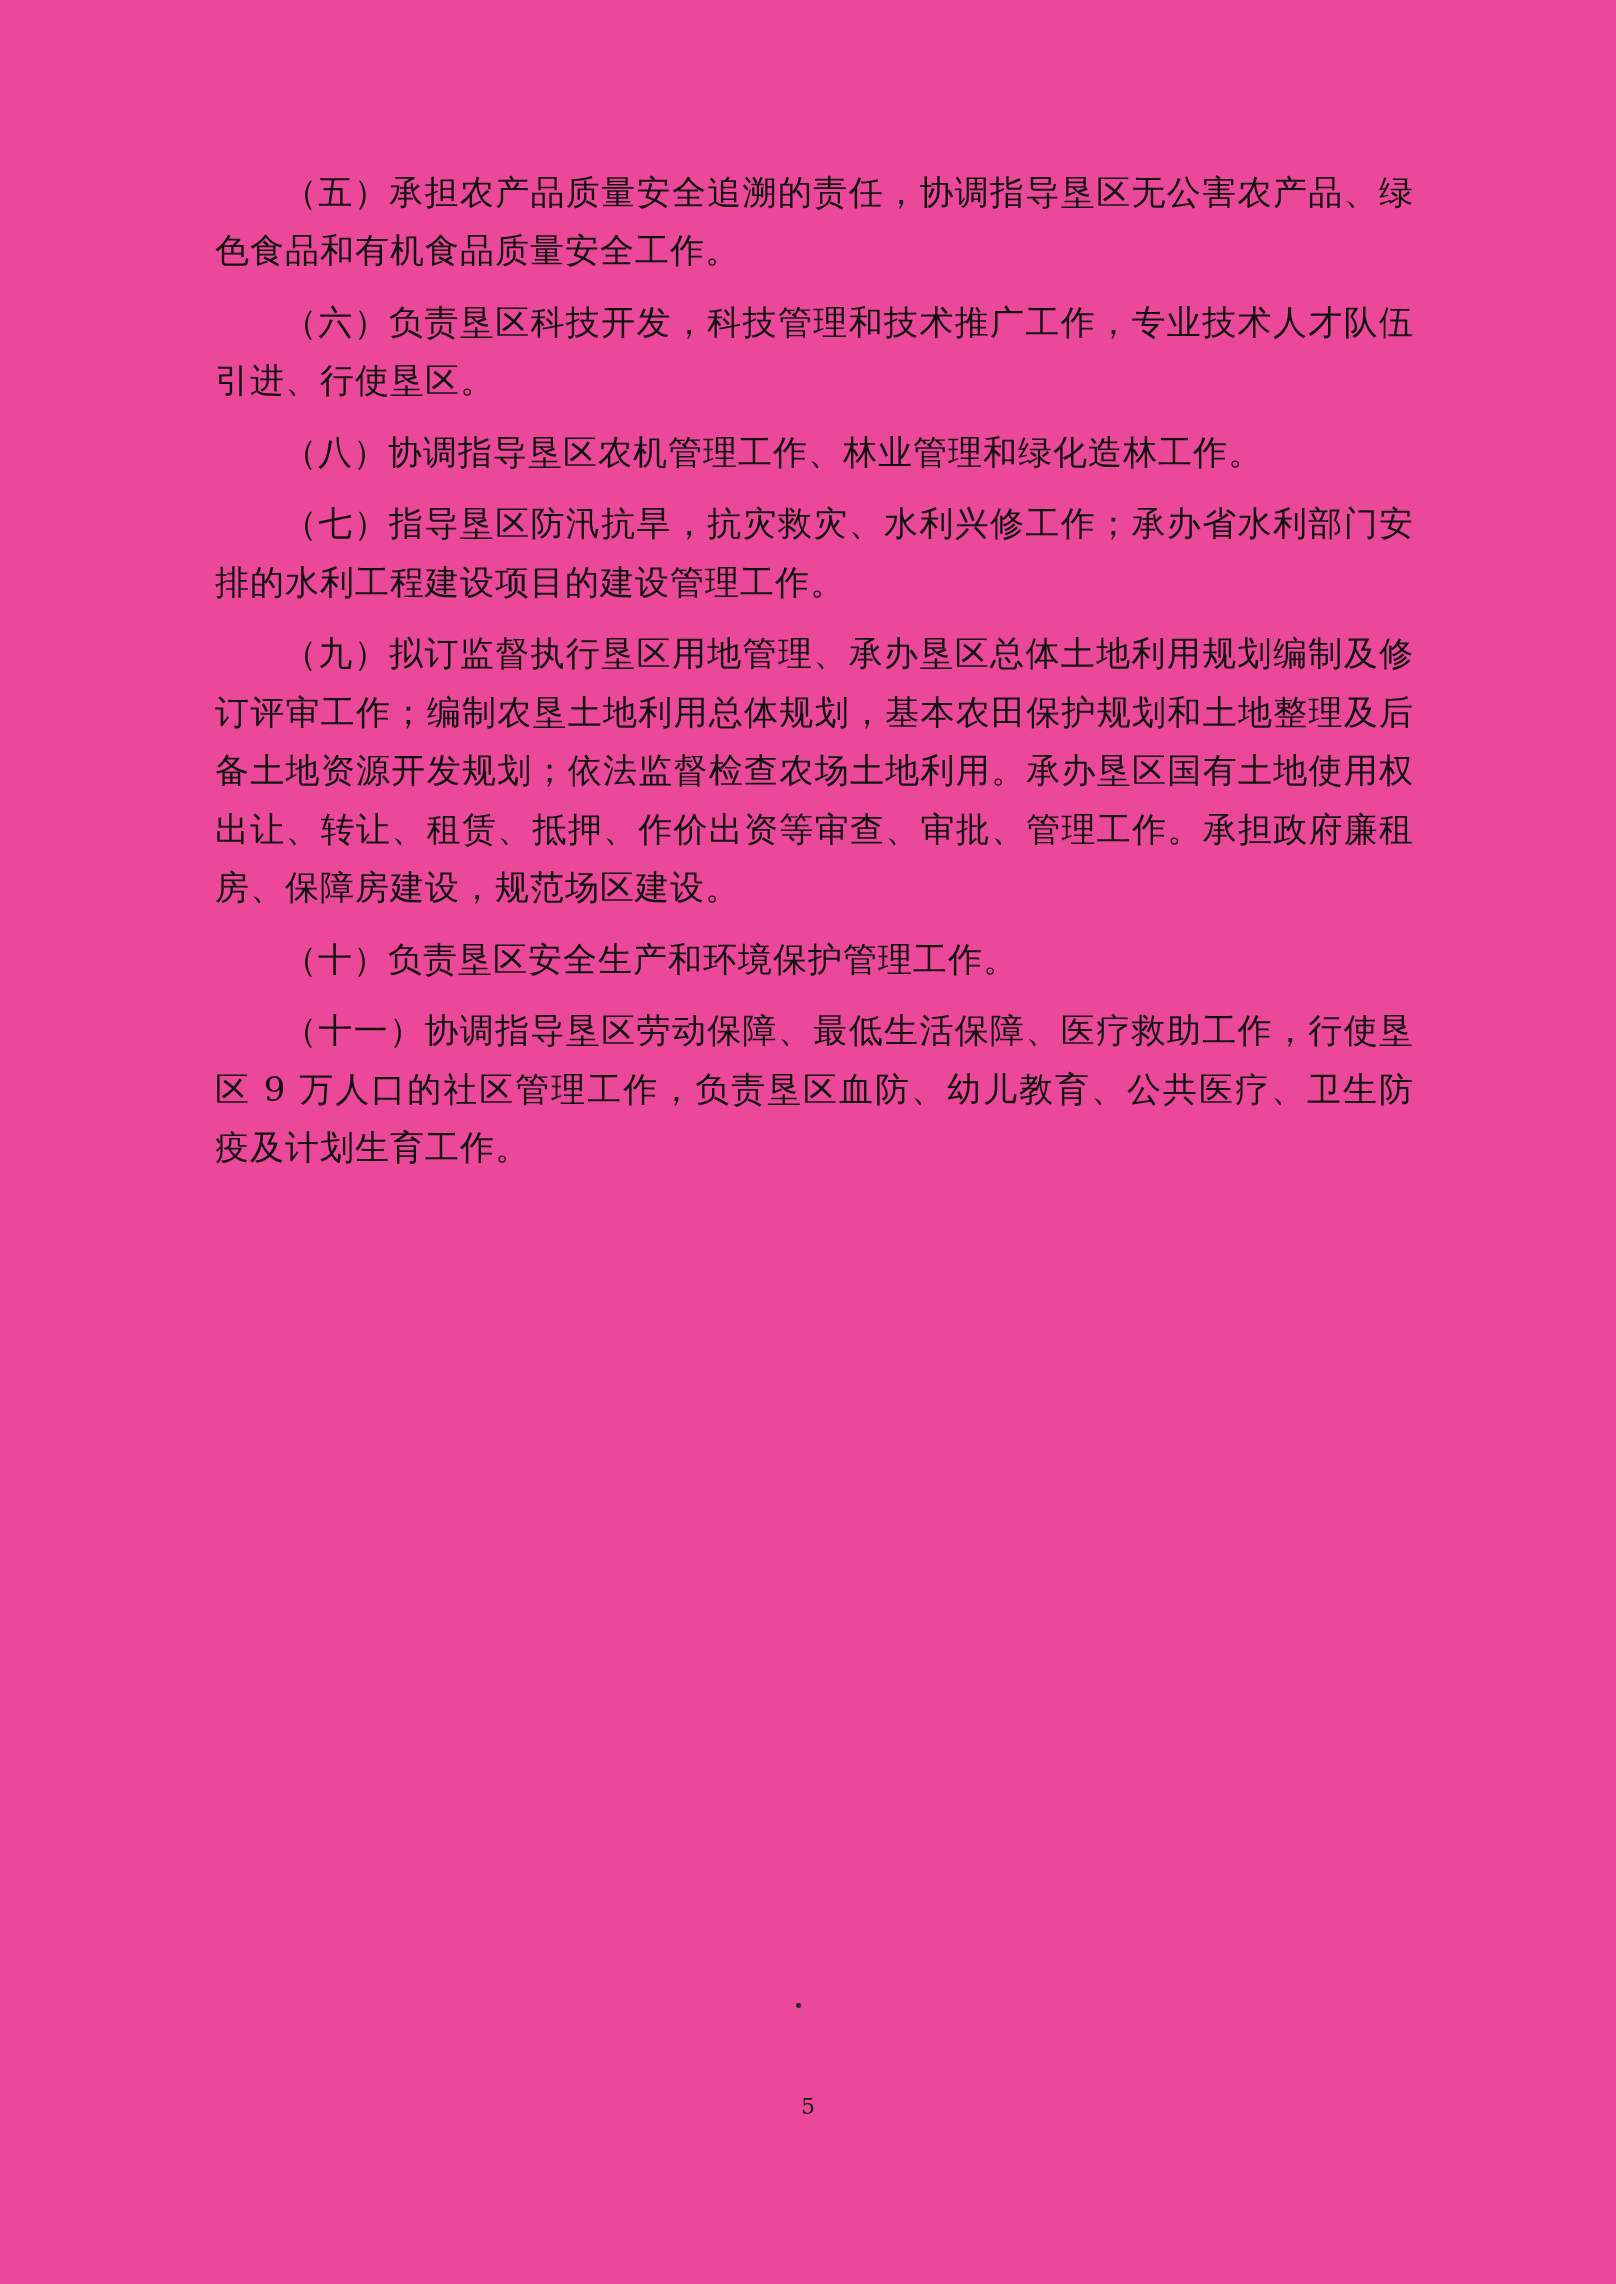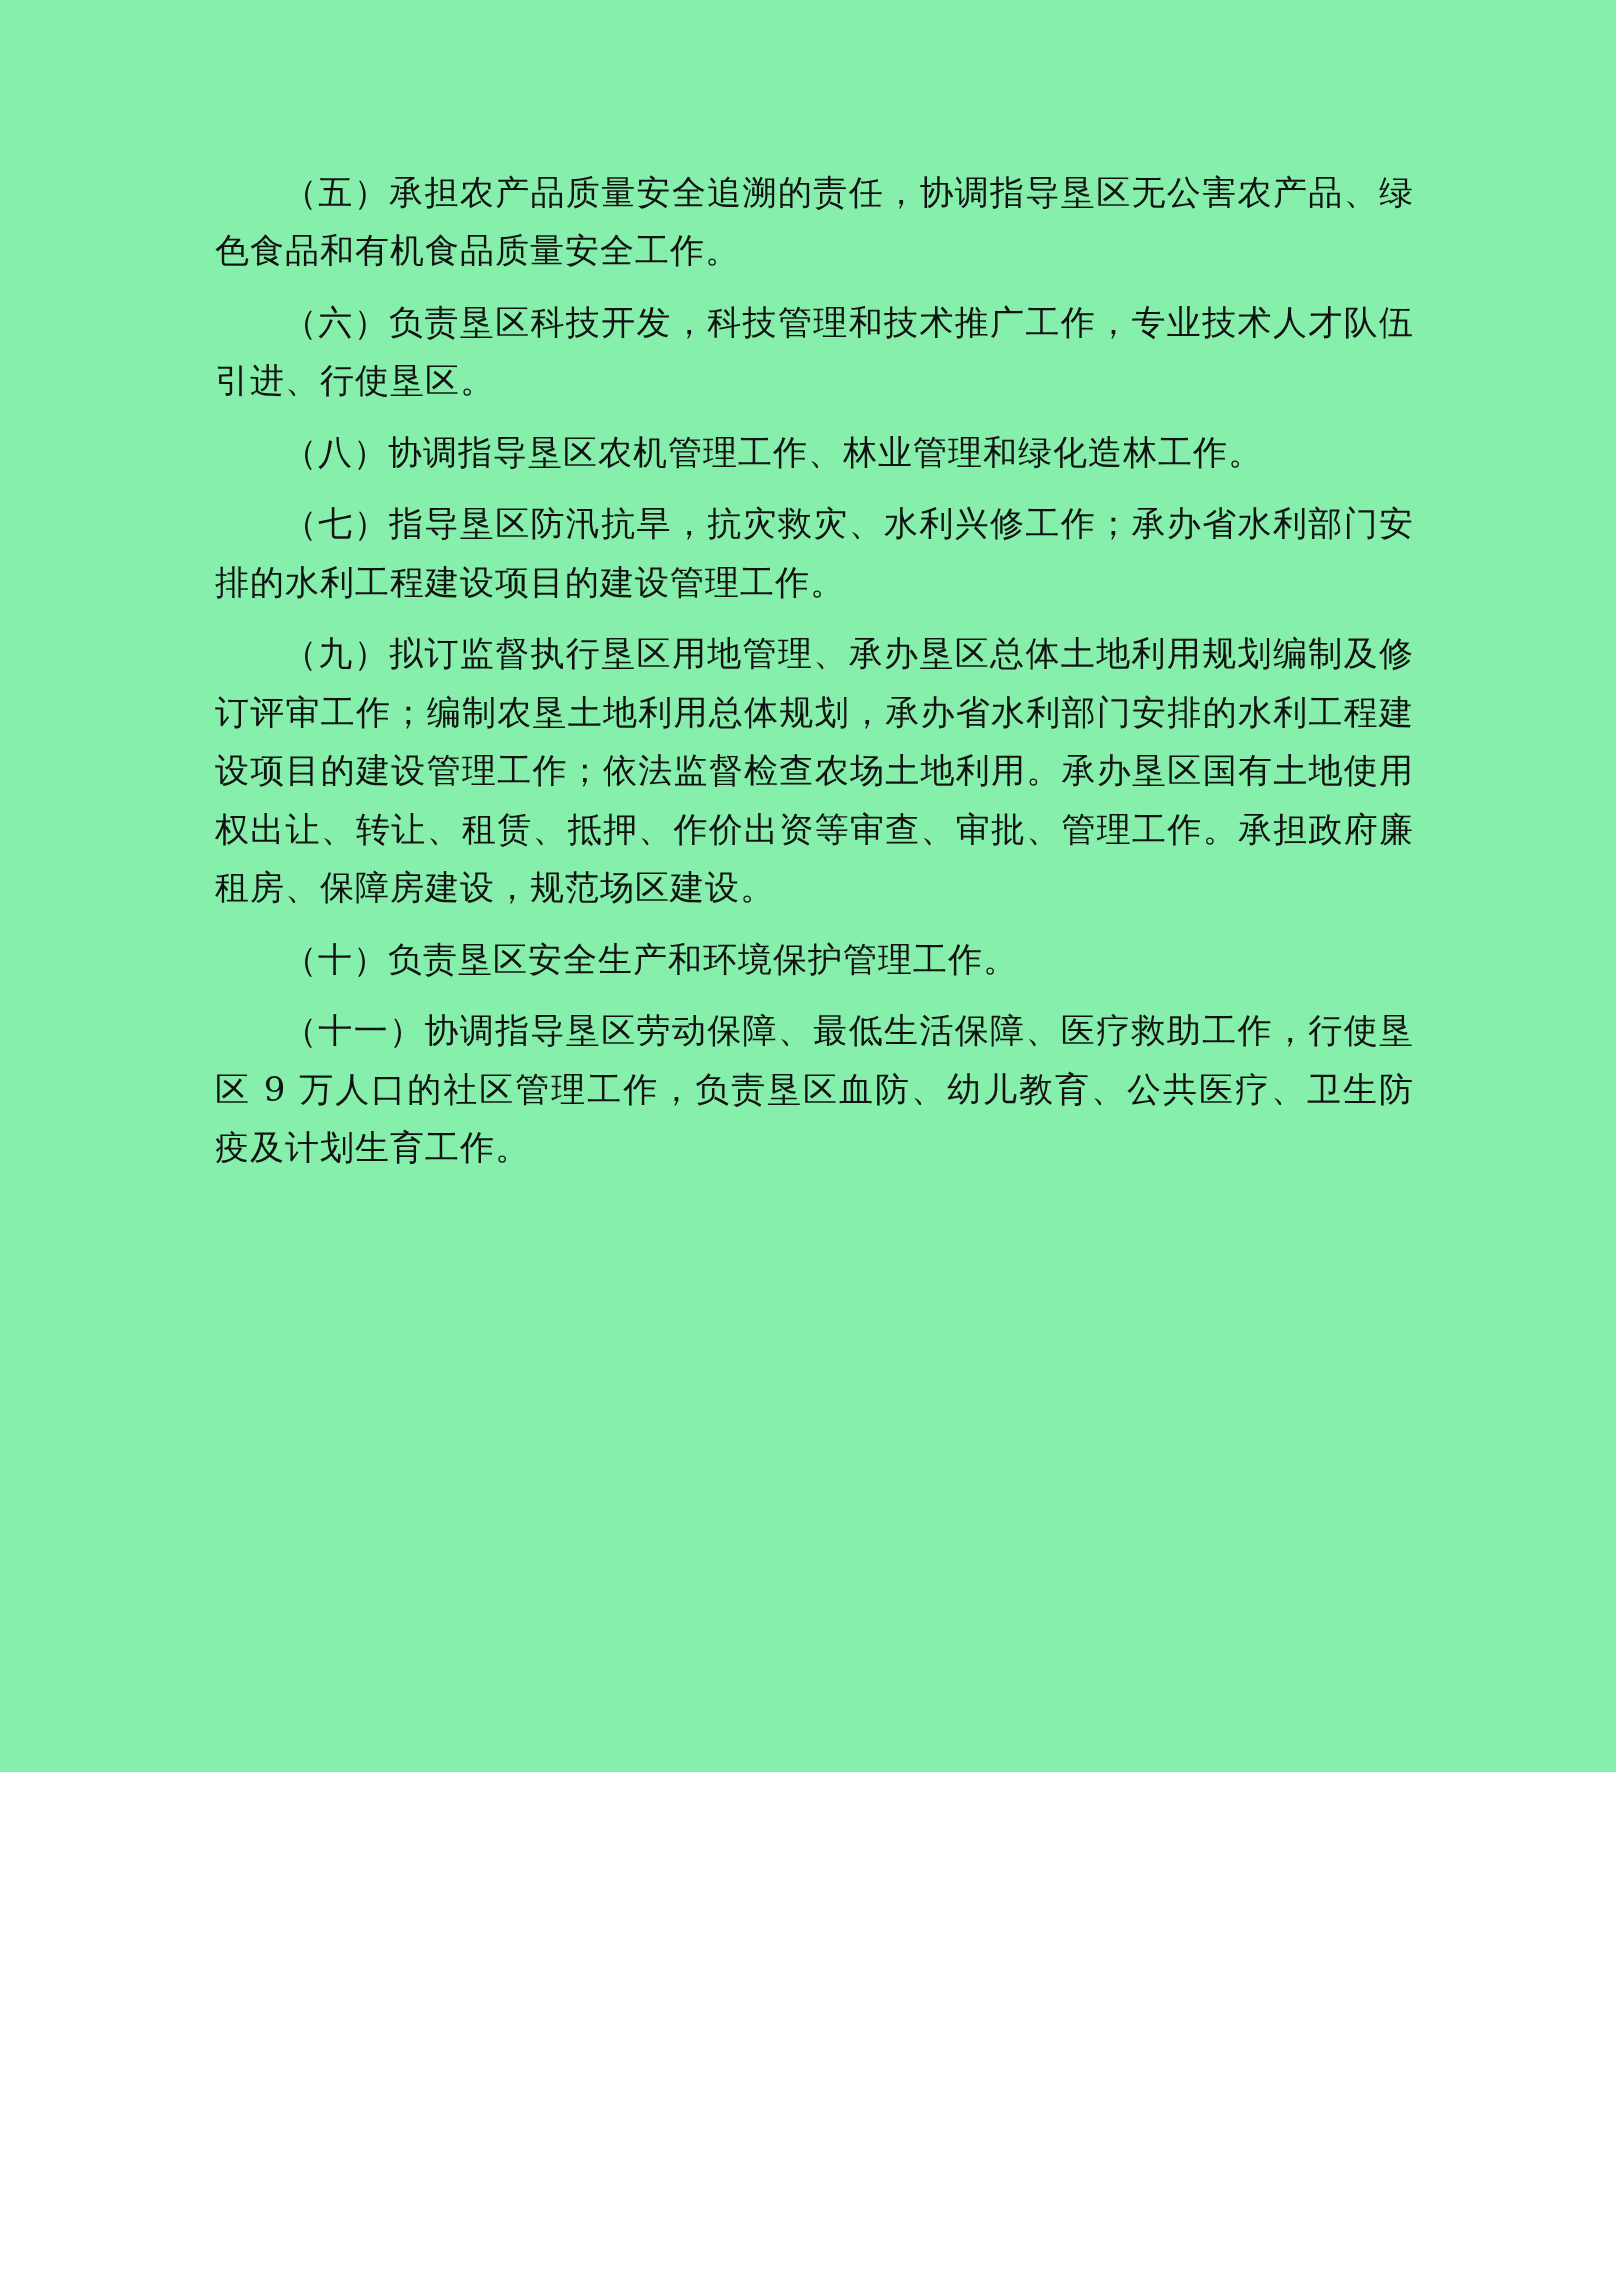--- a/index.html
+++ b/index.html
@@ -3,22 +3,22 @@
 <meta charset="utf-8">
 <style>
   html, body {
     margin: 0;
     padding: 0;
     background: #ffffff;
   }
   .page {
     position: relative;
     width: 1616px;
-    height: 1772px;
-    background: #86efac;
+    height: 2284px;
+    background: #ec4899;
     margin: 0 auto;
     overflow: hidden;
   }
   .doc-body {
     position: absolute;
     left: 215px;
     top: 163px;
     width: 1199px;
   }
   .para {
@@ -56,21 +56,21 @@
 </head>
 <body>
 
 <div class="page">
 
   <div class="doc-body">
     <p class="para">（五）承担农产品质量安全追溯的责任，协调指导垦区无公害农产品、绿色食品和有机食品质量安全工作。</p>
     <p class="para">（六）负责垦区科技开发，科技管理和技术推广工作，专业技术人才队伍引进、行使垦区。</p>
     <p class="para">（八）协调指导垦区农机管理工作、林业管理和绿化造林工作。</p>
     <p class="para">（七）指导垦区防汛抗旱，抗灾救灾、水利兴修工作；承办省水利部门安排的水利工程建设项目的建设管理工作。</p>
-    <p class="para">（九）拟订监督执行垦区用地管理、承办垦区总体土地利用规划编制及修订评审工作；编制农垦土地利用总体规划，承办省水利部门安排的水利工程建设项目的建设管理工作；依法监督检查农场土地利用。承办垦区国有土地使用权出让、转让、租赁、抵押、作价出资等审查、审批、管理工作。承担政府廉租房、保障房建设，规范场区建设。</p>
+    <p class="para">（九）拟订监督执行垦区用地管理、承办垦区总体土地利用规划编制及修订评审工作；编制农垦土地利用总体规划，基本农田保护规划和土地整理及后备土地资源开发规划；依法监督检查农场土地利用。承办垦区国有土地使用权出让、转让、租赁、抵押、作价出资等审查、审批、管理工作。承担政府廉租房、保障房建设，规范场区建设。</p>
     <p class="para">（十）负责垦区安全生产和环境保护管理工作。</p>
     <p class="para">（十一）协调指导垦区劳动保障、最低生活保障、医疗救助工作，行使垦区 9 万人口的社区管理工作，负责垦区血防、幼儿教育、公共医疗、卫生防疫及计划生育工作。</p>
   </div>
 
   <div class="footer-dot"></div>
 
   <div class="page-number">5</div>
 
 </div>
 

